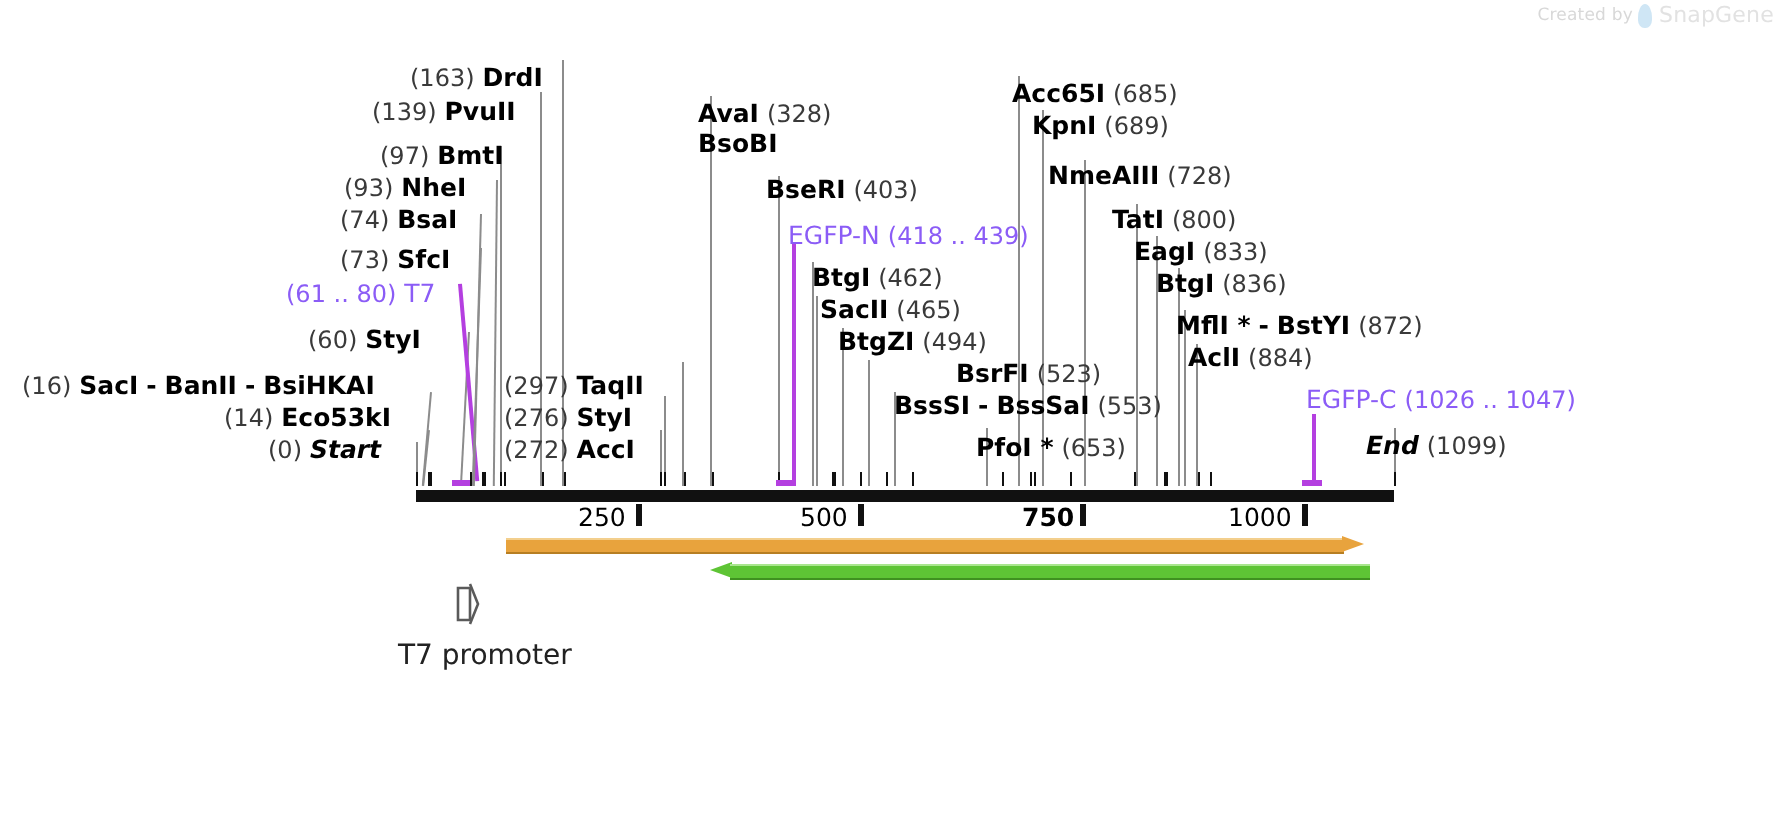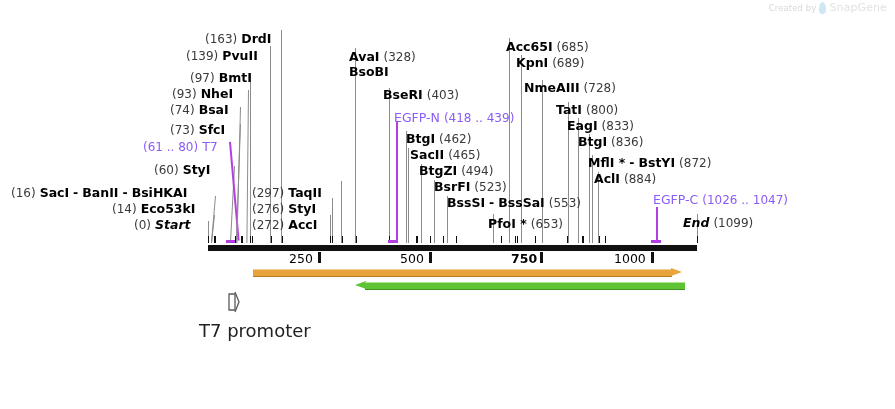--- a/index.html
+++ b/index.html
@@ -111,21 +111,21 @@
   .feat-cap {
     position: absolute;
     background: #b43fe0;
     height: 3px;
   }
 
   
   .promoter-glyph { position: absolute; }
   .promoter-label {
     position: absolute;
-    font-size: 18px;
+    font-size: 14px;
     color: #222;
     white-space: nowrap;
   }
 
   
   .title-block {
     position: absolute;
     width: 100%;
     text-align: center;
   }
@@ -295,21 +295,21 @@
     <div class="lbl" style="left:410px; top:148px;">
       <span class="nm">SacII</span>
       <span class="pos">(465)</span>
     </div>
 
     <div class="lbl" style="left:419px; top:164px;">
       <span class="nm">BtgZI</span>
       <span class="pos">(494)</span>
     </div>
 
-    <div class="lbl" style="left:434px; top:180px;">
+    <div class="lbl" style="left:434px; top:180px;padding-left:44px;">
       <span class="nm">BsrFI</span>
       <span class="pos">(523)</span>
     </div>
 
     <div class="lbl" style="left:447px; top:196px;">
       <span class="nm">BssSI</span>
       <span class="sep">-</span>
       <span class="nm">BssSaI</span>
       <span class="pos">(553)</span>
     </div>

